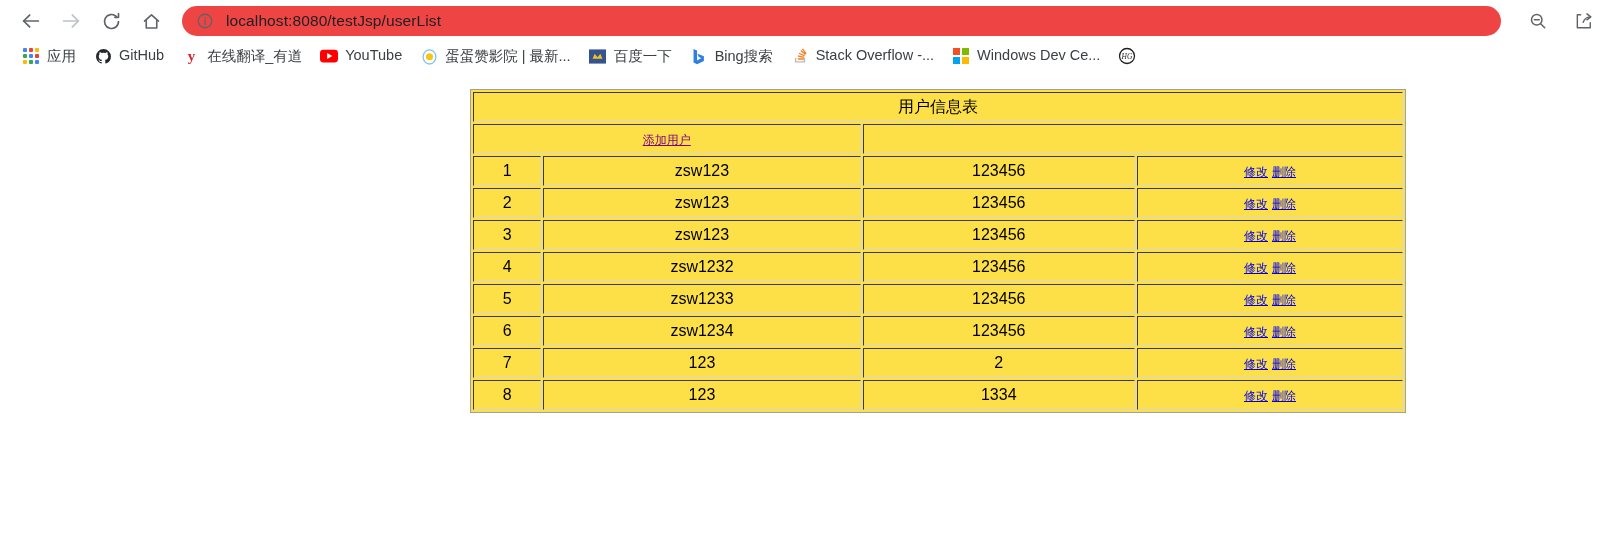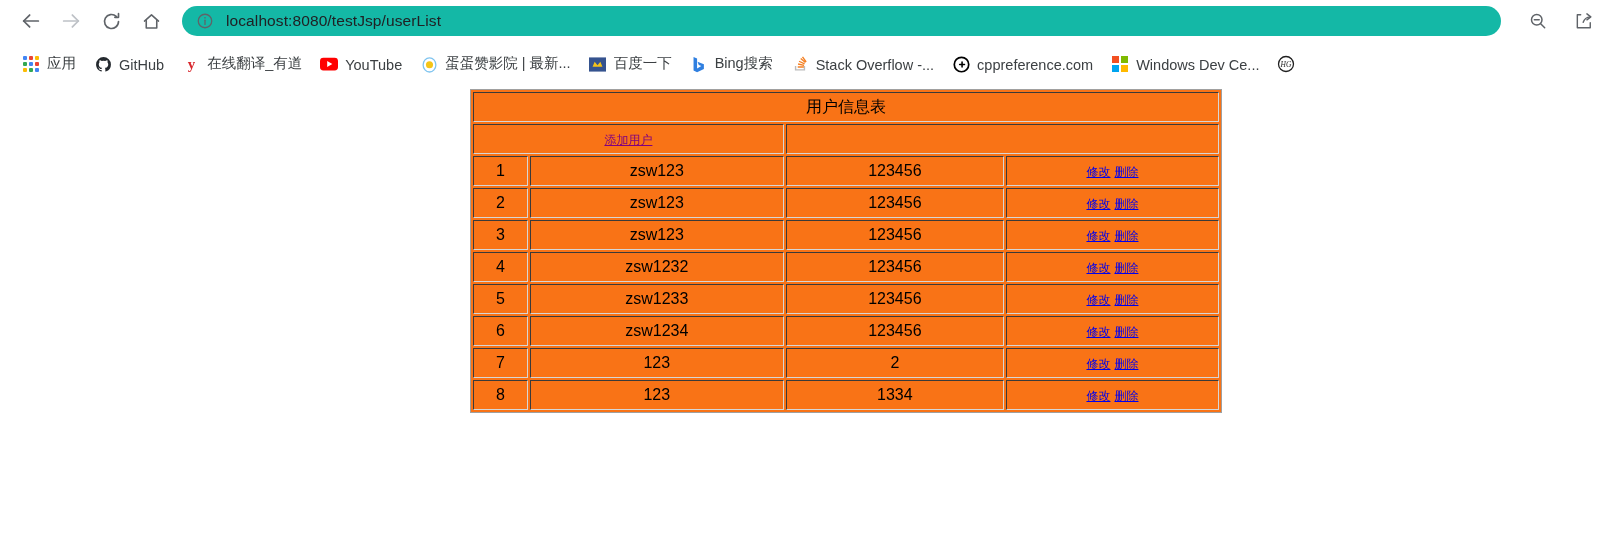--- a/index.html
+++ b/index.html
@@ -38,21 +38,21 @@
     border-radius: 50%;
     flex: 0 0 auto;
     margin-right: 6px;
     cursor: pointer;
   }
   .nav-btn svg { display: block; }
 
   .omnibox {
     flex: 1 1 auto;
     height: 30px;
-    background: #14b8a6;
+    background: #ef4444;
     border-radius: 15px;
     display: flex;
     align-items: center;
     padding: 0 14px;
     margin-left: 8px;
     margin-right: 10px;
     box-sizing: border-box;
     cursor: text;
   }
   .omnibox .info-icon {
@@ -82,21 +82,21 @@
     display: flex;
     align-items: center;
     padding: 0 8px 0 14px;
     box-sizing: border-box;
     background: #ffffff;
     overflow: hidden;
     white-space: nowrap;
   }
   .bm {
     display: flex;
-    align-items: flex-end;
+    align-items: flex-start;
     height: 26px;
     padding: 0 8px;
     border-radius: 4px;
     flex: 0 0 auto;
     cursor: pointer;
     margin-right: 2px;
   }
   .bm .bm-ico {
     width: 18px;
     height: 18px;
@@ -138,25 +138,25 @@
     left: 0;
     right: 0;
     bottom: 0;
     background: #ffffff;
   }
 
   table.user-table {
     position: absolute;
     left: 470px;
     top: 11px;
-    width: 752px;
+    width: 936px;
     border-collapse: separate;
     border-spacing: 2px;
     border: 1px solid #a0a0a0;
-    background: #f97316;
+    background: #fde047;
   }
   table.user-table td {
     border: 1px solid;
     border-color: #3a3a3a #d6d6d6 #d6d6d6 #3a3a3a;
     font-size: 16px;
     color: #000000;
     text-align: center;
     height: 22px;
     padding: 3px 2px;
     font-family: "Liberation Sans", sans-serif;
@@ -329,30 +329,20 @@
     <div class="bm">
       <span class="bm-ico">
         <svg width="16" height="17" viewBox="0 0 24 24">
           <path d="M17.6 19.2v-5h2.1V21H4.3v-6.8h2.1v5z" fill="#bcbbbb"></path>
           <path d="M8.6 16.8h9.2v-2H8.6zm.3-4.5 9 1.9.4-2-9-1.9zm1.2-4.3 8.3 3.9.9-1.8-8.3-3.9zm2.3-4.2 7.1 5.9 1.3-1.5-7.1-5.9zM16.6 0l-1.7 1.3 5.5 7.4 1.7-1.3z" fill="#f48024"></path>
         </svg>
       </span>
       <span class="bm-label">Stack Overflow -...</span>
     </div>
 
-    <div class="bm">
-      <span class="bm-ico">
-        <svg width="17" height="17" viewBox="0 0 24 24" fill="none">
-          <circle cx="12" cy="12" r="10.2" stroke="#000000" stroke-width="2.4"></circle>
-          <line x1="12.8" y1="8.6" x2="12.8" y2="15.4" stroke="#000000" stroke-width="2.2" stroke-linecap="round"></line>
-          <line x1="9.4" y1="12" x2="16.2" y2="12" stroke="#000000" stroke-width="2.2" stroke-linecap="round"></line>
-        </svg>
-      </span>
-      <span class="bm-label">cppreference.com</span>
-    </div>
 
     <div class="bm">
       <span class="bm-ico">
         <span class="ms-grid">
           <i style="background:#f25022"></i>
             <i style="background:#7fba00"></i>
           <i style="background:#00a4ef"></i>
             <i style="background:#ffb900"></i>
         </span>
       </span>

